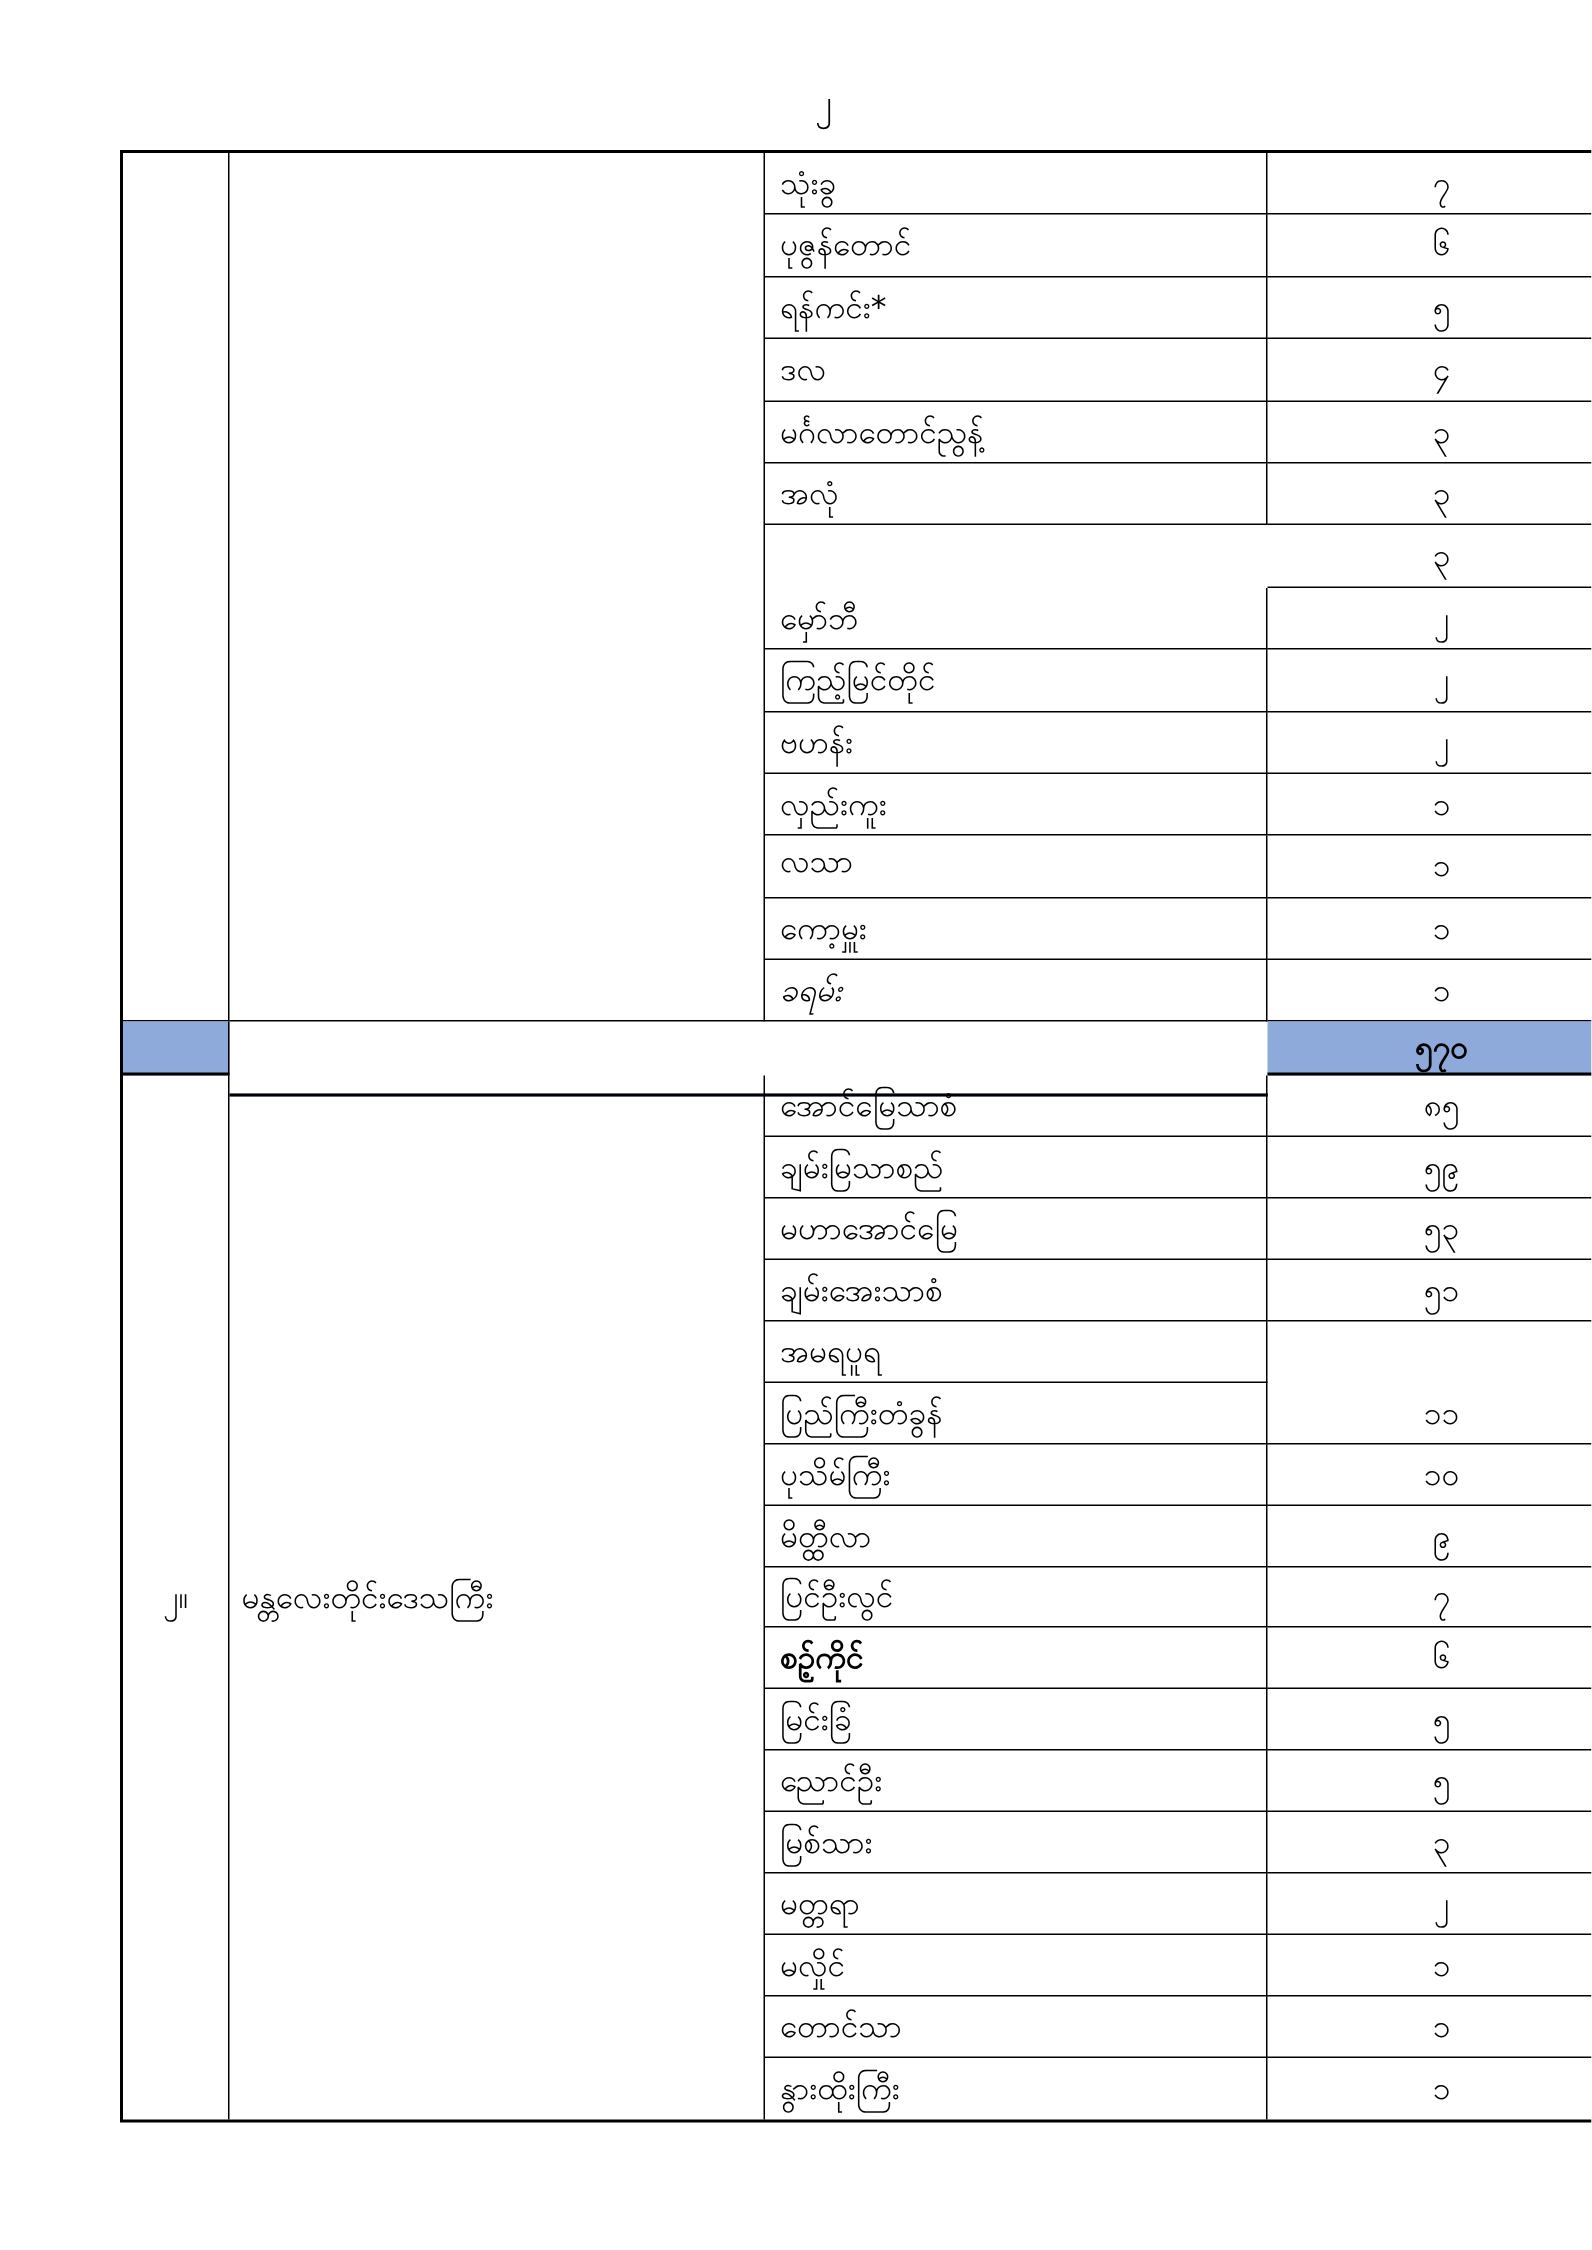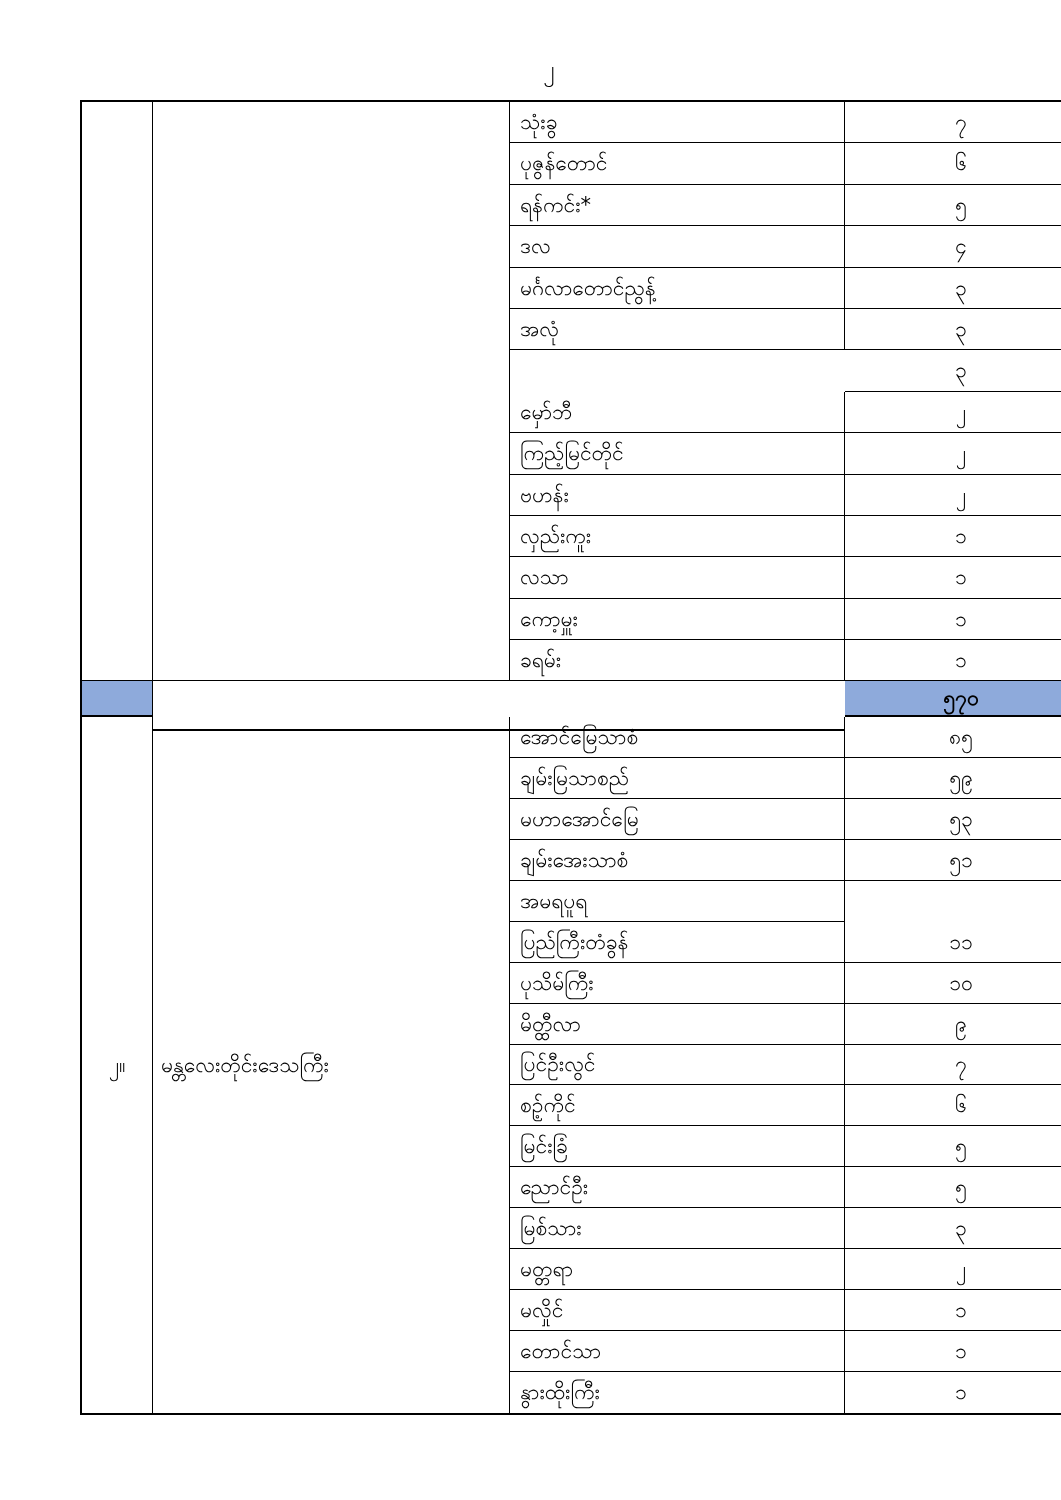--- a/index.html
+++ b/index.html
@@ -111,25 +111,25 @@
       <div class="cell count-cell hb" style="grid-area: 6 / 4;">၃</div>
       <div class="cell count-cell hb" style="grid-area: 7 / 4;">၃</div>
       <div class="cell township-cell hb" style="grid-area: 8 / 3;">မှော်ဘီ</div>
       <div class="cell count-cell hb" style="grid-area: 8 / 4;">၂</div>
       <div class="cell township-cell hb" style="grid-area: 9 / 3;">ကြည့်မြင်တိုင်</div>
       <div class="cell count-cell hb" style="grid-area: 9 / 4;">၂</div>
       <div class="cell township-cell hb" style="grid-area: 10 / 3;">ဗဟန်း</div>
       <div class="cell count-cell hb" style="grid-area: 10 / 4;">၂</div>
       <div class="cell township-cell hb" style="grid-area: 11 / 3;">လှည်းကူး</div>
       <div class="cell count-cell hb" style="grid-area: 11 / 4;">၁</div>
-      <div class="cell township-cell hb" style="grid-area: 12 / 3;">လသာ</div>
+      <div class="cell township-cell hb" style="grid-area: 12 / 3; font-family: Liberation Mono, monospace;">လသာ</div>
       <div class="cell count-cell hb" style="grid-area: 12 / 4;">၁</div>
       <div class="cell township-cell hb" style="grid-area: 13 / 3; text-align: right;">ကော့မှူး</div>
       <div class="cell count-cell hb" style="grid-area: 13 / 4;">၁</div>
-      <div class="cell township-cell hb" style="grid-area: 14 / 3;">ခရမ်း</div>
+      <div class="cell township-cell hb" style="grid-area: 14 / 3; font-style: italic;">ခရမ်း</div>
       <div class="cell count-cell hb" style="grid-area: 14 / 4;">၁</div>
       <div class="cell total-blank" style="grid-area: 15 / 1;"></div>
       <div class="cell total-label" style="grid-area: 15 / 2 / auto / 4; margin-top: 48px;">စုစုပေါင်း</div>
       <div class="cell total-value" style="grid-area: 15 / 4;">၅၇၀</div>
       <div class="cell serial-cell" style="grid-area: 16 / 1 / 33;">၂။</div>
       <div class="cell region-cell" style="grid-area: 16 / 2 / 33;">မန္တလေးတိုင်းဒေသကြီး</div>
       <div class="cell township-cell hb" style="grid-area: 16 / 3;">အောင်မြေသာစံ</div>
       <div class="cell count-cell hb" style="grid-area: 16 / 4;">၈၅</div>
       <div class="cell township-cell hb" style="grid-area: 17 / 3;">ချမ်းမြသာစည်</div>
       <div class="cell count-cell hb" style="grid-area: 17 / 4;">၅၉</div>
@@ -139,21 +139,21 @@
       <div class="cell count-cell hb" style="grid-area: 19 / 4;">၅၁</div>
       <div class="cell township-cell hb" style="grid-area: 20 / 3;">အမရပူရ</div>
       <div class="cell township-cell hb" style="grid-area: 21 / 3;">ပြည်ကြီးတံခွန်</div>
       <div class="cell count-cell hb" style="grid-area: 21 / 4;">၁၁</div>
       <div class="cell township-cell hb" style="grid-area: 22 / 3;">ပုသိမ်ကြီး</div>
       <div class="cell count-cell hb" style="grid-area: 22 / 4;">၁၀</div>
       <div class="cell township-cell hb" style="grid-area: 23 / 3;">မိတ္ထီလာ</div>
       <div class="cell count-cell hb" style="grid-area: 23 / 4;">၉</div>
       <div class="cell township-cell hb" style="grid-area: 24 / 3;">ပြင်ဦးလွင်</div>
       <div class="cell count-cell hb" style="grid-area: 24 / 4;">၇</div>
-      <div class="cell township-cell hb" style="grid-area: 25 / 3;">စဉ့်ကိုင်</div>
+      <div class="cell township-cell hb" style="grid-area: 25 / 3; font-weight: bold;">စဉ့်ကိုင်</div>
       <div class="cell count-cell hb" style="grid-area: 25 / 4;">၆</div>
       <div class="cell township-cell hb" style="grid-area: 26 / 3;">မြင်းခြံ</div>
       <div class="cell count-cell hb" style="grid-area: 26 / 4;">၅</div>
       <div class="cell township-cell hb" style="grid-area: 27 / 3;">ညောင်ဦး</div>
       <div class="cell count-cell hb" style="grid-area: 27 / 4;">၅</div>
       <div class="cell township-cell hb" style="grid-area: 28 / 3;">မြစ်သား</div>
       <div class="cell count-cell hb" style="grid-area: 28 / 4;">၃</div>
       <div class="cell township-cell hb" style="grid-area: 29 / 3;">မတ္တရာ</div>
       <div class="cell count-cell hb" style="grid-area: 29 / 4;">၂</div>
       <div class="cell township-cell hb" style="grid-area: 30 / 3;">မလှိုင်</div>

